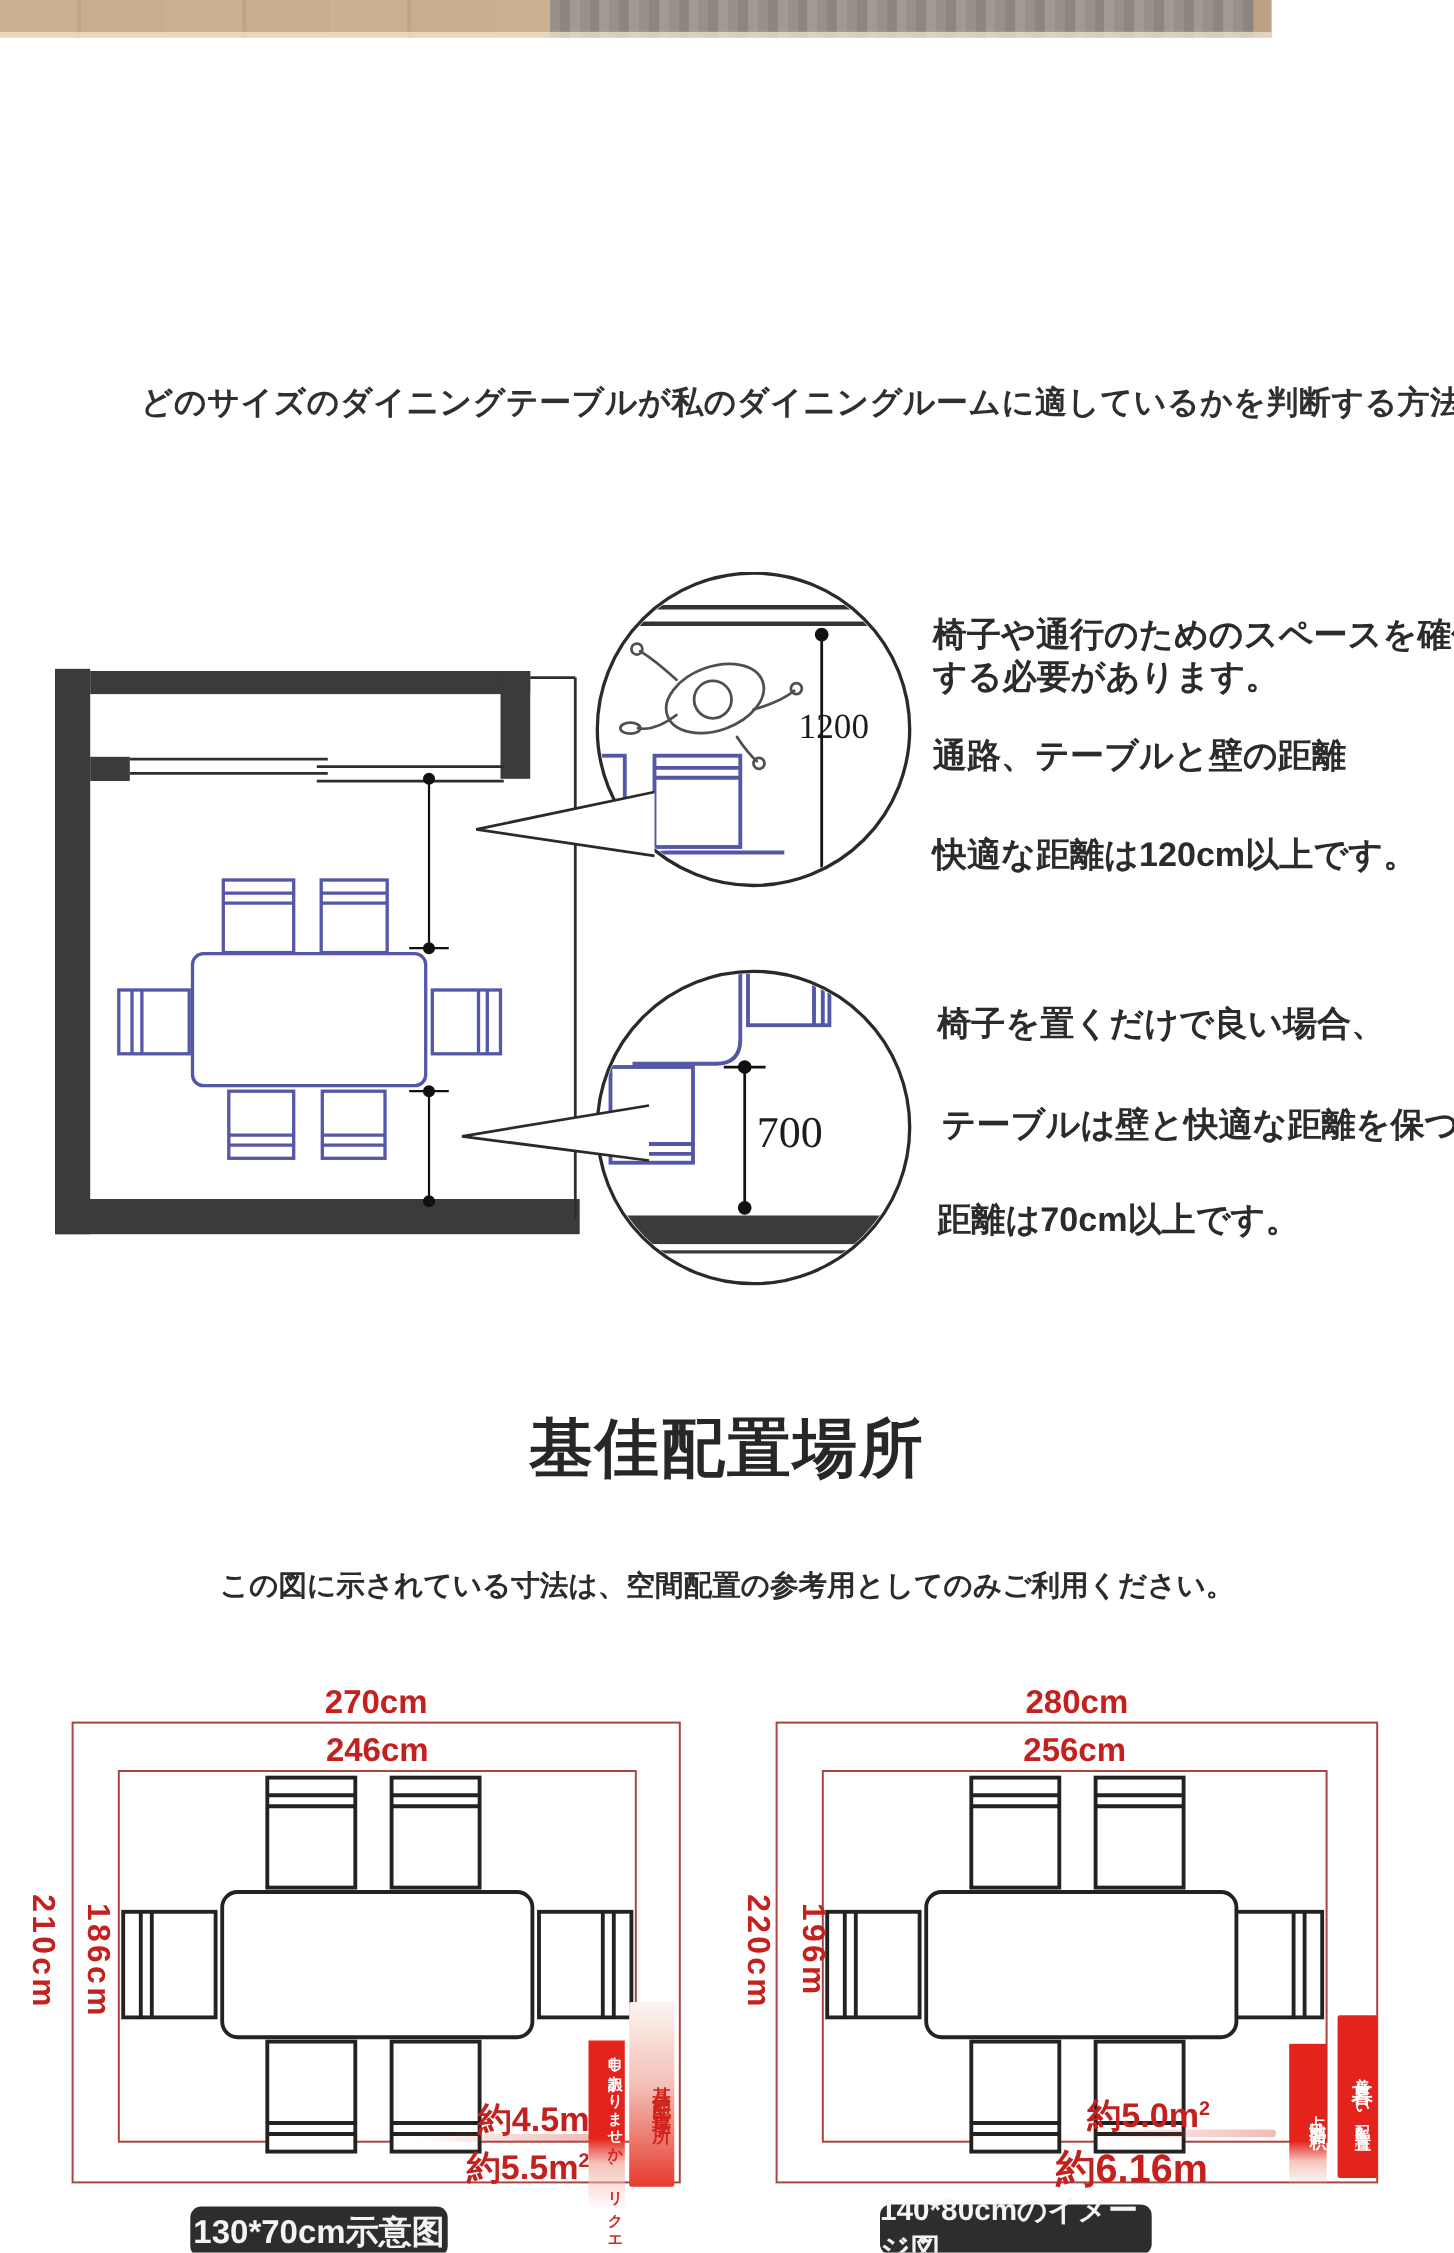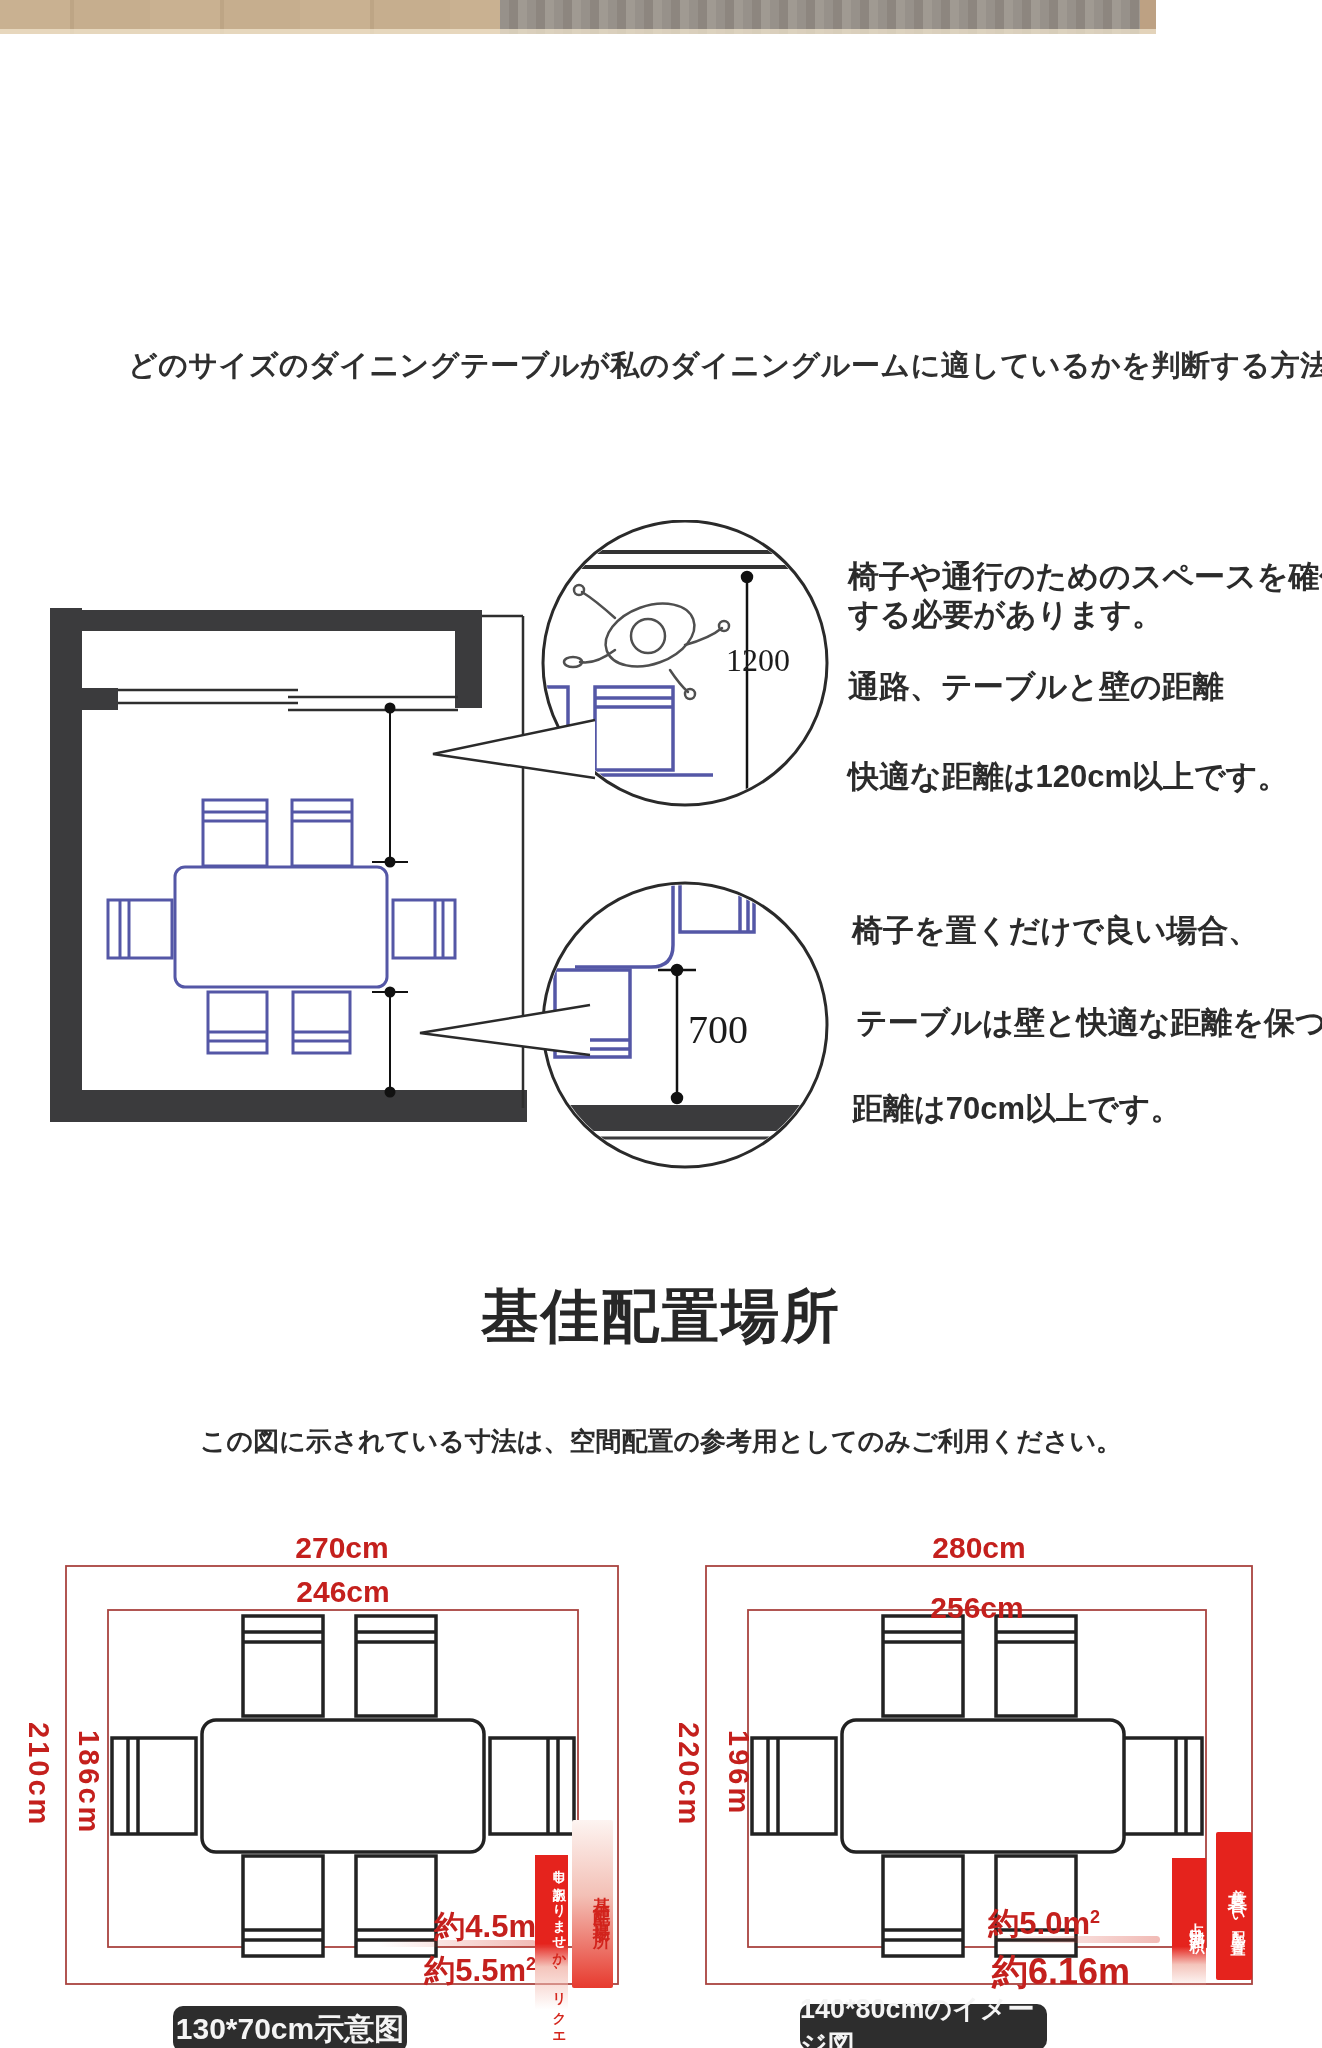--- a/index.html
+++ b/index.html
@@ -242,28 +242,28 @@
       <line x1="108" y1="218" x2="108" y2="314"></line>
         <line x1="118" y1="218" x2="118" y2="314"></line>
       <rect x="458" y="218" width="84" height="96"></rect>
       <line x1="526" y1="218" x2="526" y2="314"></line>
         <line x1="516" y1="218" x2="516" y2="314"></line>
       <rect x="182" y="200" width="282" height="132" rx="14"></rect>
     </g>
   </svg>
 
   <div class="abs jp red center" style="left:706px;top:1531px;width:546px;font-size:30px;">280cm</div>
-  <div class="abs jp red center" style="left:748px;top:1575px;width:458px;font-size:30px;margin-top:16px;">256cm</div>
+  <div class="abs jp red center" style="left:748px;top:1575px;width:458px;font-size:30px;">256cm</div>
   <div class="abs jp red vtext" style="left:672px;top:1722px;font-size:29px;letter-spacing:3px;">220cm</div>
   <div class="abs jp red vtext" style="left:722px;top:1730px;font-size:29px;letter-spacing:3px;">196m</div>
 
   <div class="abs" style="left:985px;top:1936px;width:175px;height:7px;border-radius:4px;background:linear-gradient(90deg,rgba(215,60,45,0),rgba(215,60,45,0.35));"></div>
 
   <div class="abs jp red" style="left:950px;top:1903px;width:150px;font-size:31px;text-align:right;"><span>約5.0m</span><sup class="sq">2</sup></div>
-  <div class="abs jp red" style="left:960px;top:1948px;width:170px;font-size:36px;text-align:right;"><span>約6.16m</span></div>
+  <div class="abs jp red" style="left:960px;top:1948px;width:170px;font-size:36px;"><span>約6.16m</span></div>
 
   <div class="abs vtext" style="left:1172px;top:1858px;width:34px;height:130px;text-align:center;font-weight:bold;
               background:linear-gradient(180deg,#e5231d 0%,#e5231d 68%,rgba(243,190,180,0.9) 82%,rgba(255,255,255,0) 100%);
               color:#fff;font-size:15px;letter-spacing:6px;">占地面积</div>
 
   <div class="abs vtext" style="left:1216px;top:1832px;width:36px;height:148px;border-radius:2px;text-align:center;
               background:#e5231d;font-weight:bold;">
     <span style="color:#fff;font-size:20px;">暮</span><span style="color:#fff;font-size:13.5px;letter-spacing:4px;">美しい配置</span><span style="color:#f6b0a6;font-size:13.5px;">粒</span><span style="color:#fff;font-size:15px;letter-spacing:6px;">置</span>
   </div>
 

